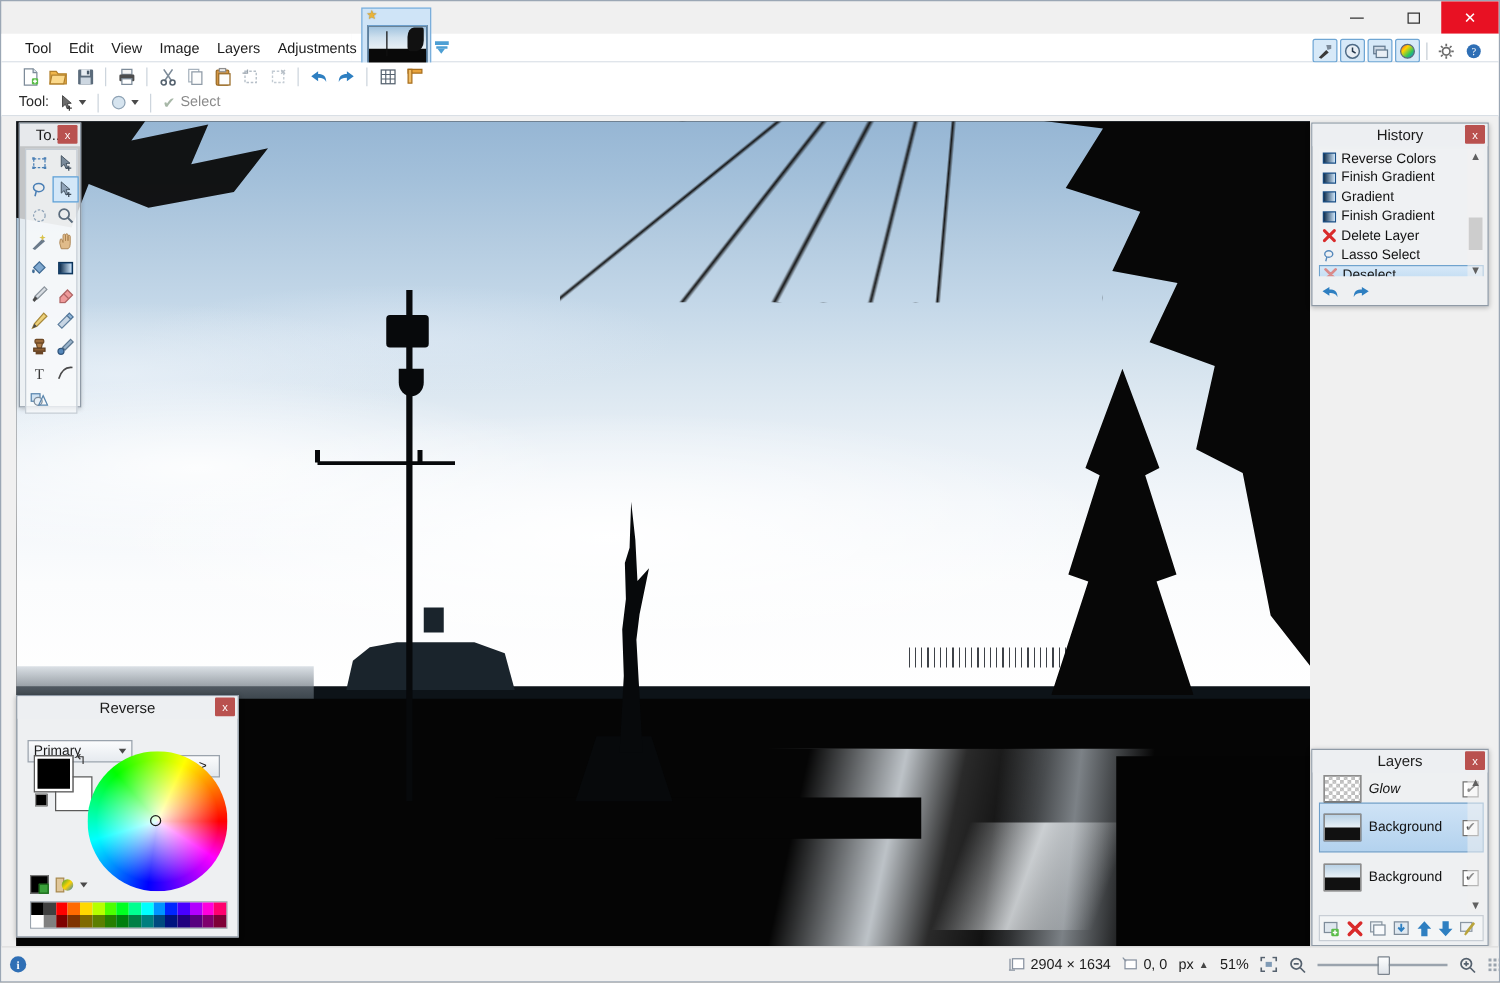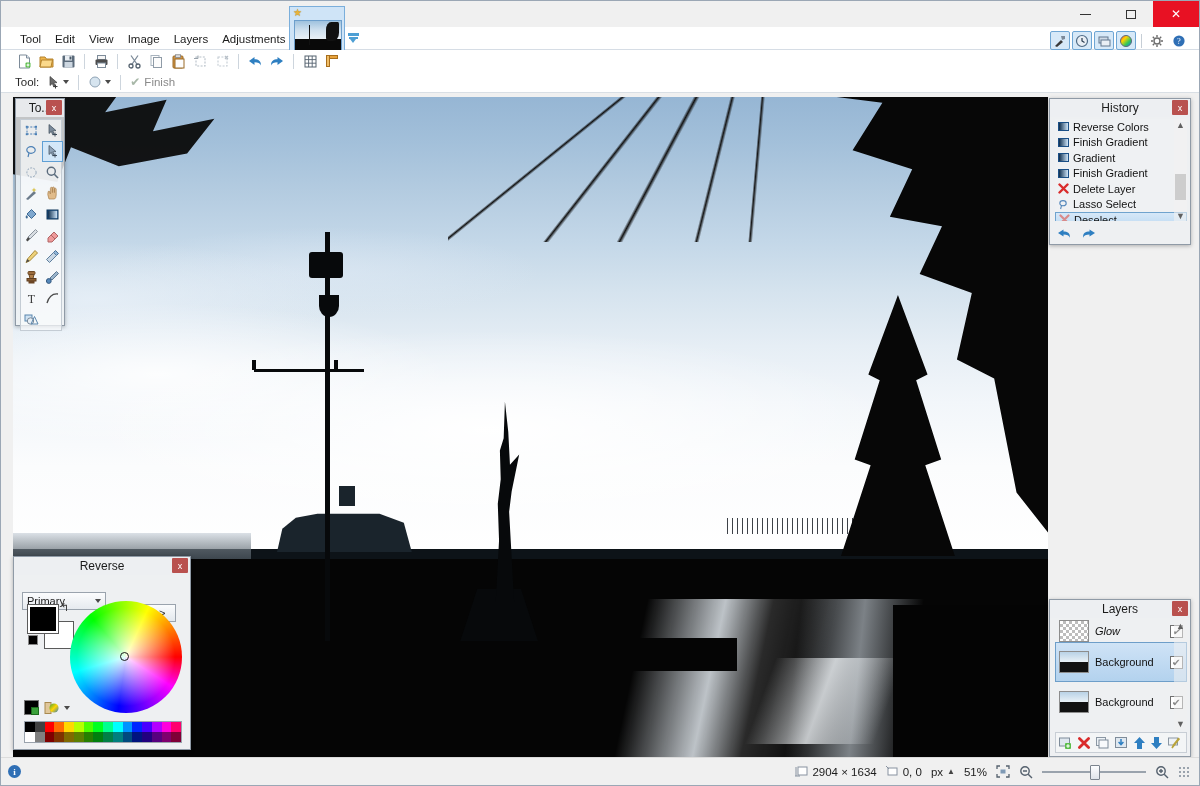--- a/index.html
+++ b/index.html
@@ -421,21 +421,21 @@
     display:flex; align-items:center;
   }
   .status-info { display:flex; align-items:center; gap:5px; padding-left: 7px; }
   .info-bubble {
     width: 13px; height: 13px; border-radius: 50%; background: #2f6fb5; color:#fff;
     font-size: 9px; font-weight: bold; display:flex; align-items:center; justify-content:center;
     font-family: "Liberation Serif", serif;
   }
   .status-text { font-size: 11.5px; color: #1c1c1c; }
   .status-right {
-    position:absolute; right: 12px; display:flex; align-items:center; gap: 9px;
+    position:absolute; right: 0; display:flex; align-items:center; gap: 9px;
   }
   .sr-group { display:flex; align-items:center; gap: 4px; font-size: 11.5px; color:#1c1c1c; }
   .zoom-slider {
     position: relative; width: 104px; height: 14px; display:flex; align-items:center;
   }
   .zs-track { width: 104px; height: 2px; background:#9aa3ad; }
   .zs-thumb {
     position:absolute; left: 48px; top: 0px; width: 10px; height: 15px;
     background: linear-gradient(180deg,#fcfdfe,#dfe4ea); border: 1px solid #7b848e; border-radius: 1px;
   }
@@ -643,21 +643,21 @@
     <div class="tb-sep"></div>
     <div class="topt-btn">
       <svg width="14" height="14" viewBox="0 0 14 14">
         <circle cx="7" cy="7" r="5" fill="#d6e4ef" stroke="#8fa3b5"></circle>
       </svg>
       <span class="caret-dn"></span>
     </div>
     <div class="tb-sep"></div>
     <div class="finish-btn">
       <span class="check-mark">✔</span>
-      <span>Finish</span>
+      <span>Select</span>
     </div>
   </div>
 
   <div class="canvas-wrap">
     <div class="sky"></div>
     <div class="water"></div>
     <div class="shore-ridge"></div>
     <div class="skyline"></div>
     <div class="marina"></div>
     <div class="ferry-tower"></div>

